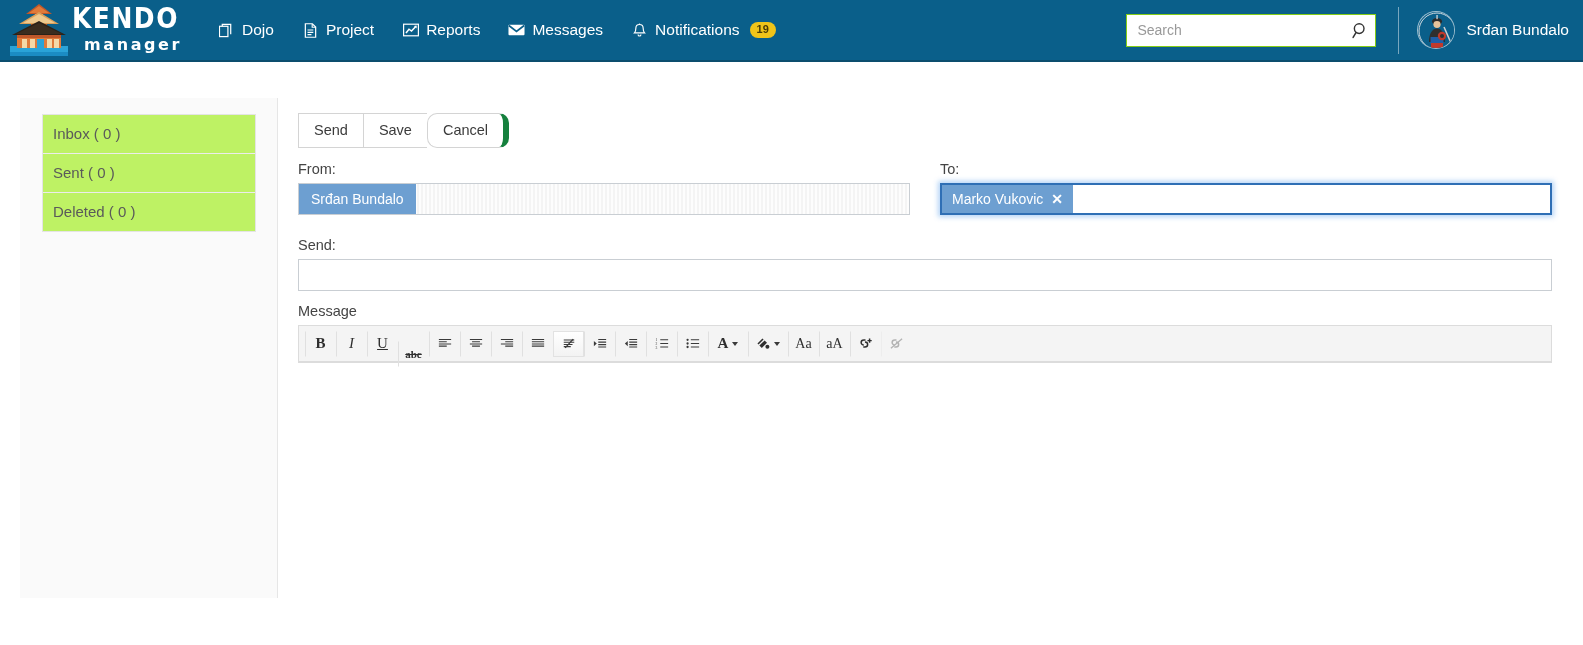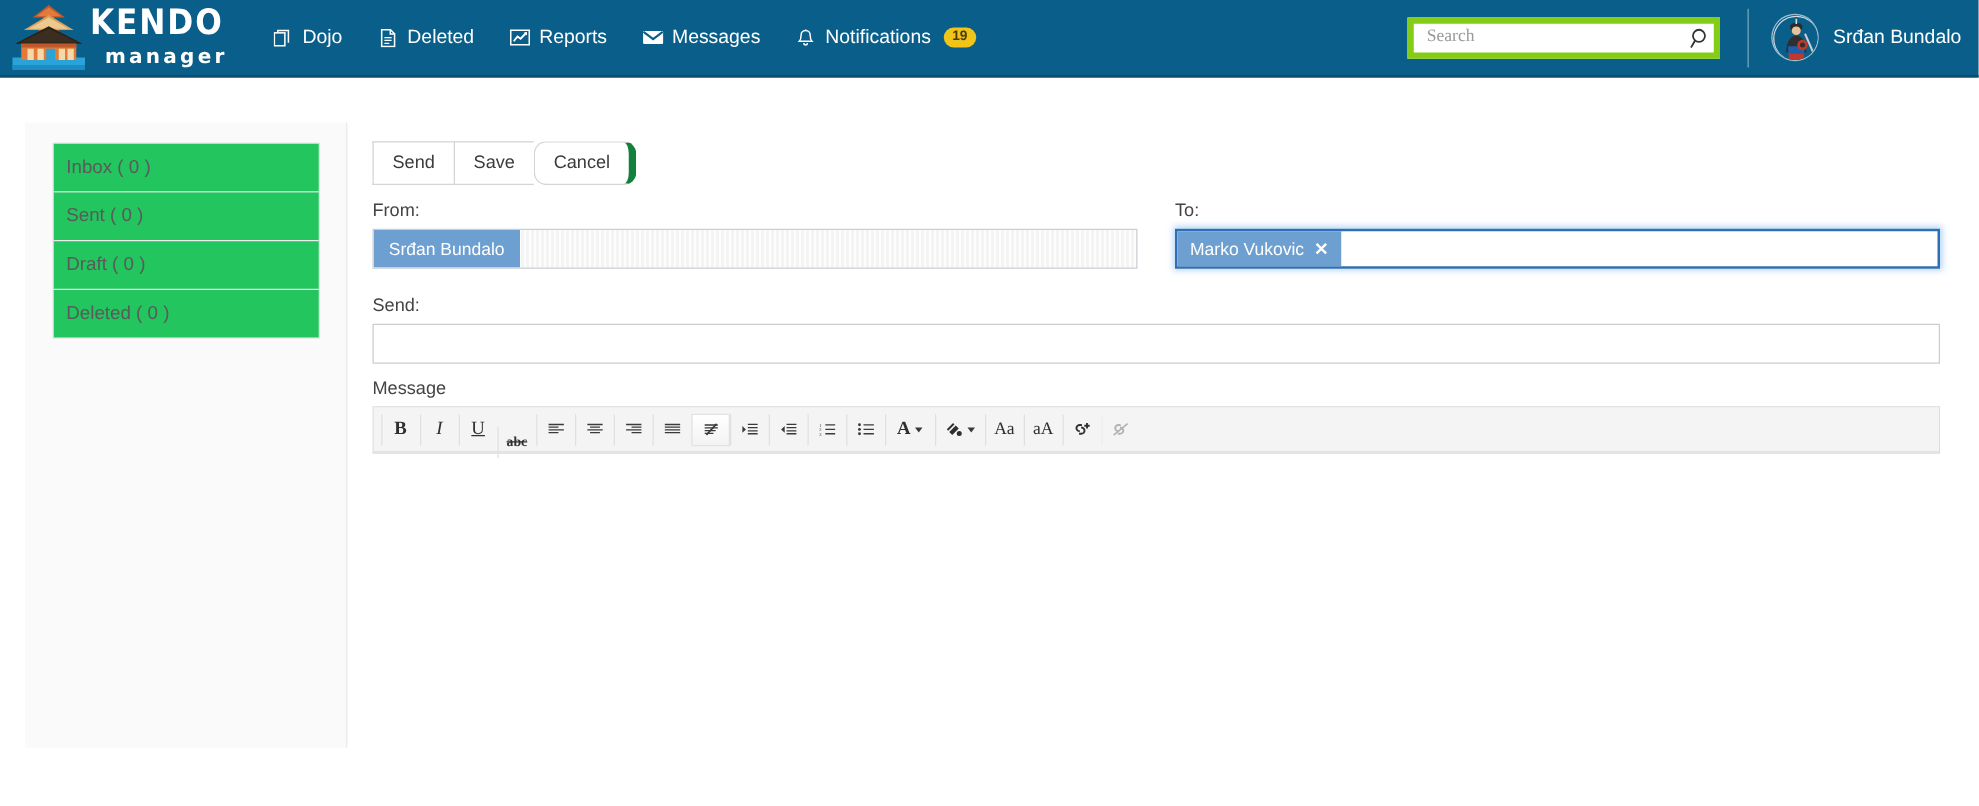--- a/index.html
+++ b/index.html
@@ -99,27 +99,27 @@
     height: 62px;
   }
   .search-wrap {
     position: relative;
     width: 250px;
     height: 33px;
     margin-right: 22px;
   }
   .search-input {
     width: 100%; height: 100%;
-    border: 5px solid #84cc16;
+    border: 1px solid #84cc16;
     background: #ffffff;
     font-size: 14px;
     color: #3b82f6;
     padding: 0 32px 0 10px;
     outline: none;
-    font-family: Liberation Serif, serif;
+    font-family: Liberation Sans, sans-serif;
     border-radius: 0;
   }
   .search-input::placeholder { color: #999; }
   .search-btn {
     position: absolute;
     right: 6px; top: 50%;
     transform: translateY(-50%);
     background: none; border: none;
     cursor: pointer; padding: 0;
     width: 20px; height: 20px;
@@ -194,21 +194,21 @@
     margin: 0; padding: 0;
     border: 1px solid #e4e4e4;
     background: #fff;
   }
   .mail-item {
     font-size: 15px;
     color: #5a5a5a;
     padding: 10px 0 11px 10px;
     border-bottom: 1px solid #ececec;
     cursor: pointer;
-    background: #22c55e;
+    background: #bef264;
   }
   .mail-item:last-child { border-bottom: none; }
 
   
   .main-col {
     flex: 1 1 auto;
     background: #ffffff;
     padding: 15px 17px 0 20px;
     min-width: 0;
   }
@@ -399,21 +399,21 @@
     </a>
 
     <a class="nav-item">
       <span class="nav-icon">
         <svg viewBox="0 0 16 16" width="15" height="15">
           <path d="M2.5 0.8 H10 L13.5 4.3 V15.2 H2.5 Z" fill="none" stroke="#fff" stroke-width="1.3"></path>
           <path d="M9.8 1 V4.5 H13.4" fill="none" stroke="#fff" stroke-width="1.2"></path>
           <path d="M4.8 7.5 H11 M4.8 10 H11 M4.8 12.4 H9" stroke="#fff" stroke-width="1.1"></path>
         </svg>
       </span>
-      <span>Deleted</span>
+      <span>Project</span>
     </a>
 
     <a class="nav-item">
       <span class="nav-icon">
         <svg viewBox="0 0 16 16" width="16" height="16">
           <rect x="0.6" y="2.2" width="14.8" height="11.6" fill="none" stroke="#fff" stroke-width="1.2"></rect>
           <path d="M3 11 L6 7.2 L8.5 9 L13 4.2" fill="none" stroke="#fff" stroke-width="1.5"></path>
           <polygon points="13.6,3.6 13.6,6.4 10.9,4.1" fill="#fff"></polygon>
         </svg>
       </span>
@@ -479,21 +479,20 @@
 
 <div class="page">
 
 
   <div class="content-row">
 
     <div class="sidebar-col">
       <ul class="mail-list">
         <li class="mail-item">Inbox ( 0 )</li>
         <li class="mail-item">Sent ( 0 )</li>
-        <li class="mail-item">Draft ( 0 )</li>
         <li class="mail-item">Deleted ( 0 )</li>
       </ul>
     </div>
 
     <div class="main-col">
 
       <div class="btn-group">
         <button class="btn">Send</button>
         <button class="btn">Save</button>
         <button class="btn">Cancel</button>

